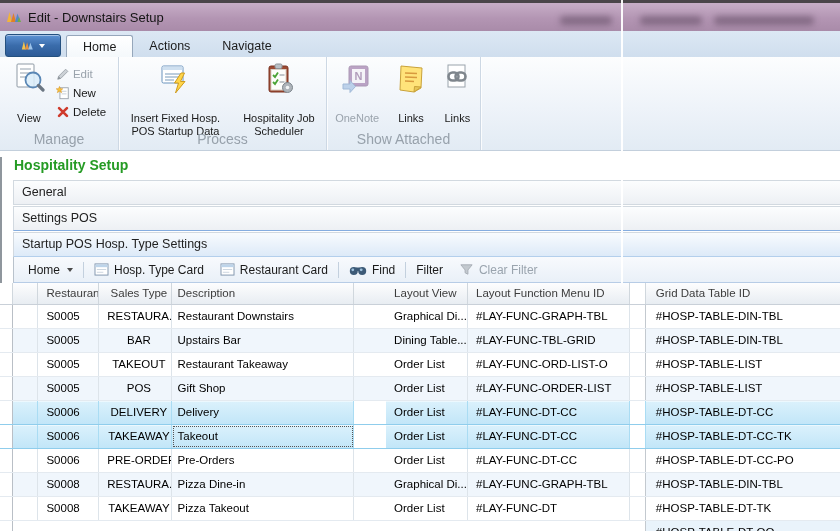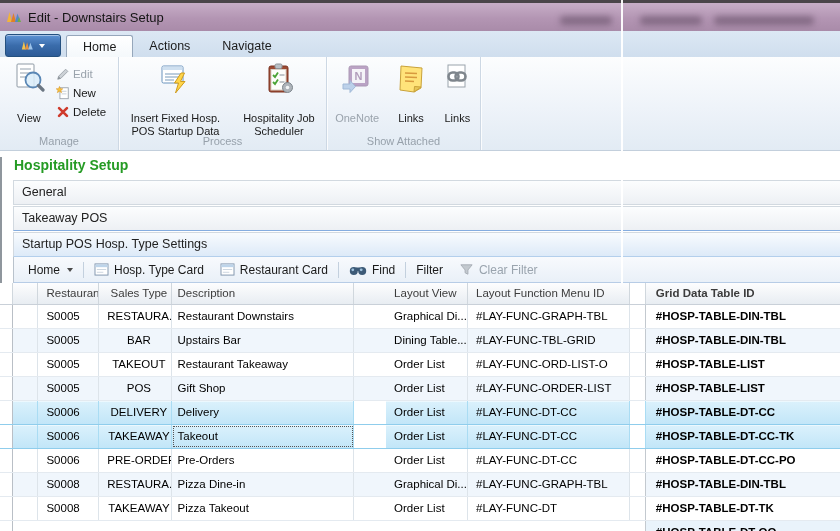--- a/index.html
+++ b/index.html
@@ -31,21 +31,21 @@
   .tabs{position:absolute;left:66px;top:0;height:26px;display:flex;}
   .tab{height:22px;margin-top:4px;padding:0 16px;font-size:12.5px;line-height:22px;color:#1b1b1b;}
   .tab.active{background:linear-gradient(#fff,#f4f8fb);border:1px solid #96a7bb;border-bottom:none;
               border-radius:2.5px 2.5px 0 0;height:22px;}
 
   
   .ribbon{position:absolute;left:0;top:57px;width:840px;height:93px;
           background:linear-gradient(#fcfdfe,#eef3f9 55%,#e2ebf4);border-bottom:1px solid #c3cfdc;display:flex;}
   .rgroup{position:relative;height:100%;border-right:1px solid #cdd8e4;box-shadow:1px 0 0 rgba(255,255,255,.8);}
   .rg-body{display:flex;align-items:flex-start;justify-content:center;height:72px;padding-top:3px;}
-  .rg-label{position:absolute;left:0;right:0;bottom:3px;text-align:center;font-size:11px;color:#97a1ab;}
+  .rg-label{position:absolute;left:0;right:0;bottom:3px;text-align:center;font-size:14px;color:#97a1ab;}
   .bigbtn{display:flex;flex-direction:column;align-items:center;padding:3px 4px;border-radius:3px;}
   .bigbtn .blabel{font-size:11px;line-height:12.5px;text-align:center;margin-top:17px;color:#1a1a1a;}
   .bigbtn.disabled .blabel{color:#9aa3ac;}
   .smallstack{display:flex;flex-direction:column;justify-content:flex-start;margin-left:4px;padding-top:4px;}
   .smallbtn{display:flex;align-items:center;gap:3px;height:19px;padding:0 3px;border-radius:2px;}
   .smallbtn .slabel{font-size:11.5px;color:#1a1a1a;}
   .smallbtn.disabled .slabel{color:#9aa3ac;}
   .g-manage{width:118px;}
   .g-process{width:207px;}
   .g-attach{width:153px;}
@@ -76,21 +76,21 @@
      white-space:nowrap;overflow:hidden;color:#000;}
   .ghead .c{line-height:20px;color:#3c3c3c;border-right-color:#d0d7dd;}
   .w-gut{width:13px;padding:0;border-right:1px solid #b9bfc6;background:#fff;}
   .w-sel{width:27px;padding:0;}
   .w-rest{width:63px;}
   .w-sales{width:75px;text-align:center;}
   .w-desc{width:190px;padding-left:6px;}
   .w-lview{width:85px;margin-left:32px;}
   .w-lfunc{width:169px;}
   .w-gap{width:16px;padding:0;background:#fff !important;border-right:1px solid #c3c9cf;}
-  .w-gdt{width:202px;border-right:none;padding-left:10px;font-weight:bold;}
+  .w-gdt{width:202px;border-right:none;padding-left:10px;}
   .grow.sel{border-bottom-color:#8fcdec;}
   .grow.sel .c{background:linear-gradient(#dbf1fc,#c2e6f8);box-shadow:inset 0 1px 0 #ecf8fe;border-right-color:#aadcf3;}
   .grow.sel .w-gut{background:#fff;box-shadow:none;border-right-color:#b9bfc6;}
   .grow.sel .w-gap{box-shadow:none;}
   .cell-focus{outline:1px dotted #555;outline-offset:-2px;}
   .grow.ghost{border-bottom:none;background:#fff;}
   .grow.ghost .c{border-right-color:transparent;background:#fff;}
   .grow.ghost .w-gut{border-right-color:#b9bfc6;}
   .grow.ghost .w-gap{border-right-color:#c3c9cf;}
   .grow.ghost .w-gdt{background:#e9f3fb;}
@@ -276,21 +276,21 @@
       <div class="rg-label">Show Attached</div>
     </div>
 
     <div class="rgroup" style="flex:1;border-right:none;box-shadow:none;"></div>
   </div>
 
   <div class="page-title">Hospitality Setup</div>
   <div class="frame-left"></div>
 
   <div class="fasttab ft1">General</div>
-  <div class="fasttab ft2">Takeaway POS</div>
+  <div class="fasttab ft2">Settings POS</div>
   <div class="fasttab ft3">Startup POS Hosp. Type Settings</div>
 
   <div class="toolbar">
     <div class="titem" style="padding-left:14px">
       <span>Home</span>
       <span class="caret-d"></span>
     </div>
     <div class="tsep"></div>
     <div class="titem">
       <span>

